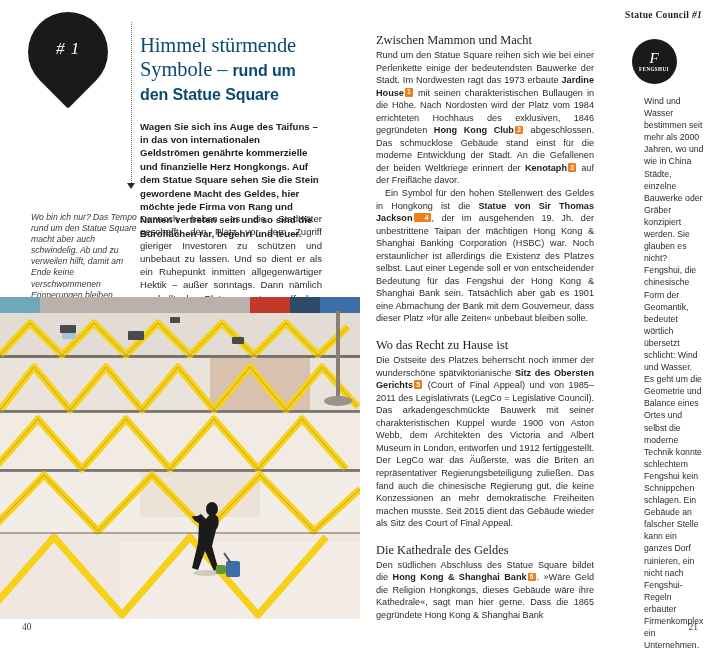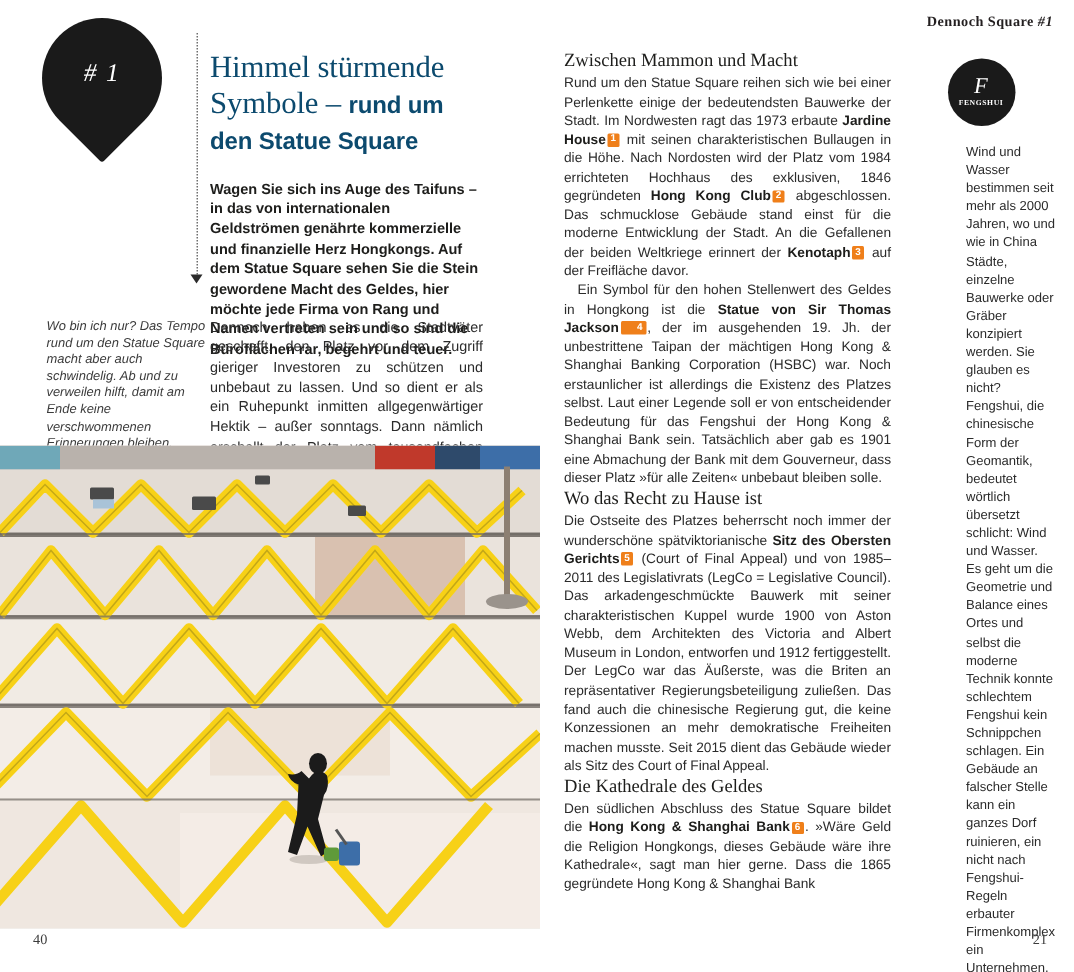--- a/index.html
+++ b/index.html
@@ -86,21 +86,21 @@
   }
   .photo svg{display:block;width:360px;height:322px;}
 
   
   .col-mid{position:absolute;left:376px;top:33px;width:218px;}
   h2.sub{
     margin:0 0 1px 0;
     font-family:"Liberation Serif", serif;
     font-weight:normal;font-size:12.4px;line-height:15px;color:#1d1d1b;
   }
-  h2.sub.spaced{}
+  h2.sub.spaced{margin-top:13px;}
   .mid p{
     margin:0;font-size:9.15px;line-height:12.55px;
     text-align:justify;color:#2b2b2b;
   }
   .mid p.indent{text-indent:9px;}
   .mid b{font-weight:bold;color:#1d1d1b;}
   .marker{
     display:inline-block;
     background:#ef7f1a;color:#ffffff;
     font-size:6.6px;font-weight:bold;line-height:7.6px;
@@ -135,21 +135,21 @@
   }
   .folio.left{left:22px;}
   .folio.right{right:18px;}
 </style>
 </head>
 <body>
 
 <div class="page">
 
   <div class="runhead">
-    <span>Dennoch Square</span>
+    <span>Statue Council</span>
     <span class="num">#1</span>
   </div>
 
   <div class="pin"></div>
   <div class="pin-label"># 1</div>
 
   <div class="dotrule"></div>
   <div class="dotarrow"></div>
 
   <div class="col-head">

